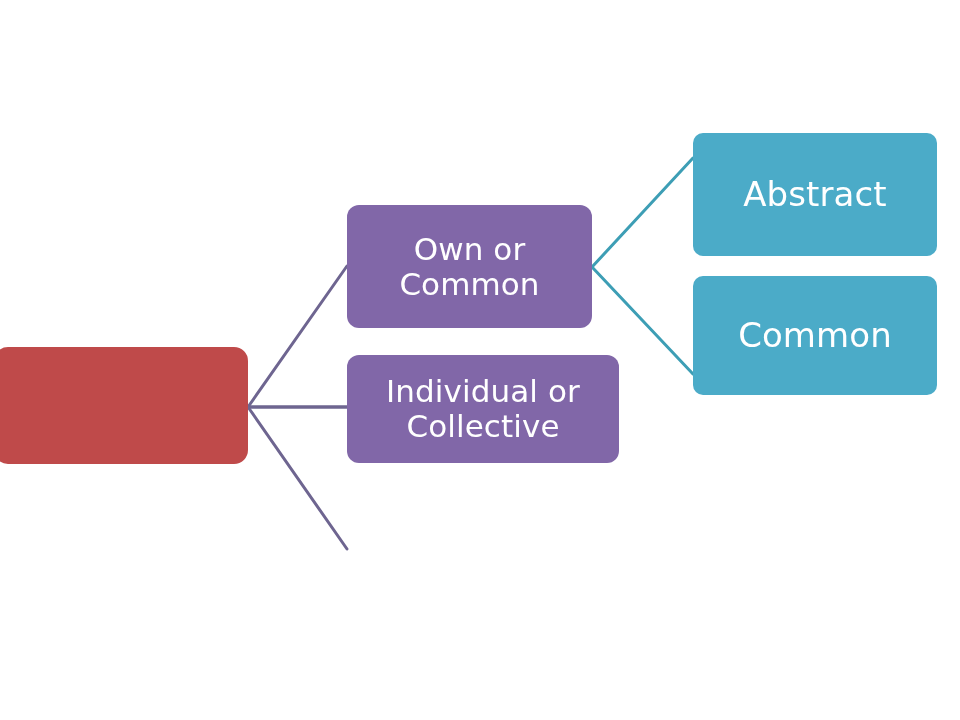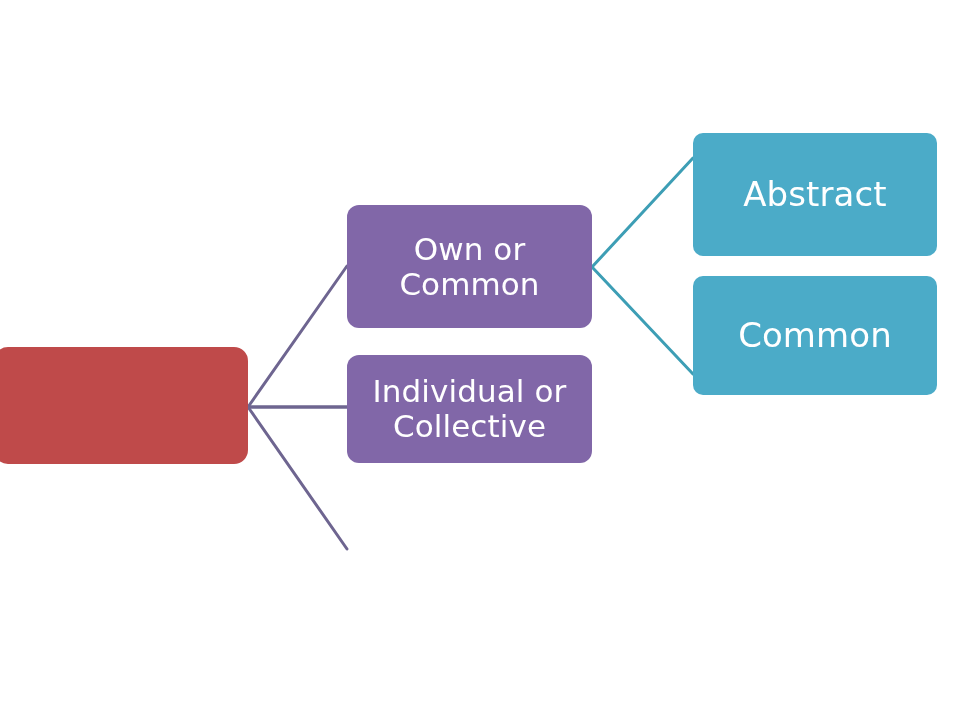--- a/index.html
+++ b/index.html
@@ -81,21 +81,21 @@
 
   <div class="node root" style="left:-6px; top:347px; width:254px; height:117px; font-size:30px;">
     <span class="node-label"></span>
   </div>
 
   <div class="node branch" style="left:347px; top:205px; width:245px; height:123px; font-size:31px;">
     <span class="node-label">Own or
 Common</span>
   </div>
 
-  <div class="node branch" style="left:347px; top:355px; width:245px; height:108px; font-size:31px;">
+  <div class="node branch" style="left:347px; top:355px; width:272px; height:108px; font-size:31px;">
     <span class="node-label">Individual or
 Collective</span>
   </div>
 
 
   <div class="node leaf" style="left:693px; top:133px; width:244px; height:123px; font-size:34px;">
     <span class="node-label">Abstract</span>
   </div>
 
   <div class="node leaf" style="left:693px; top:276px; width:244px; height:119px; font-size:34px;">

